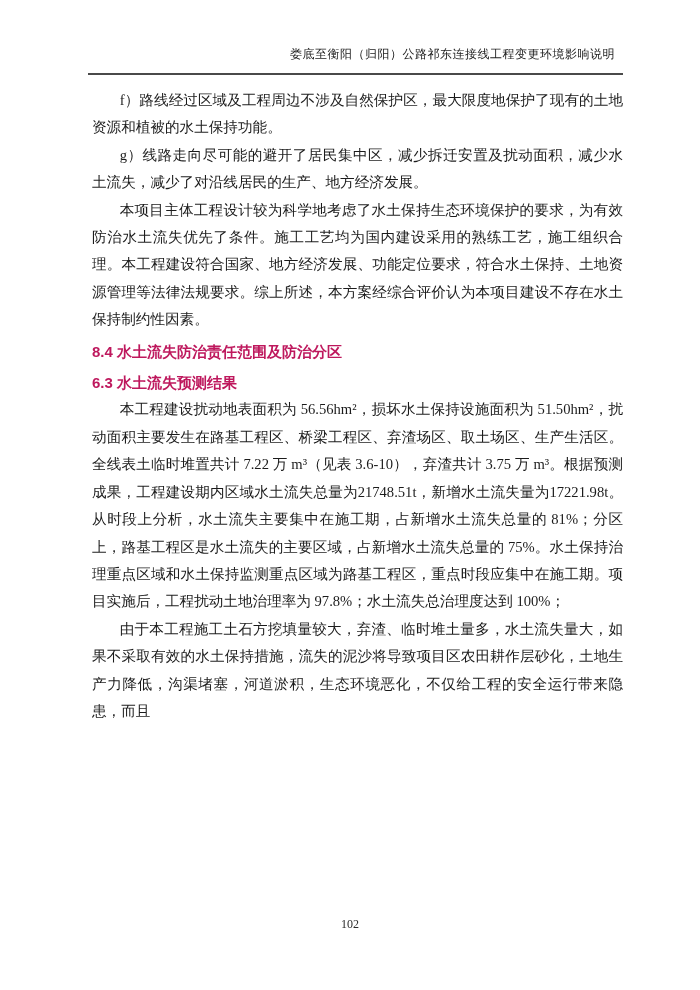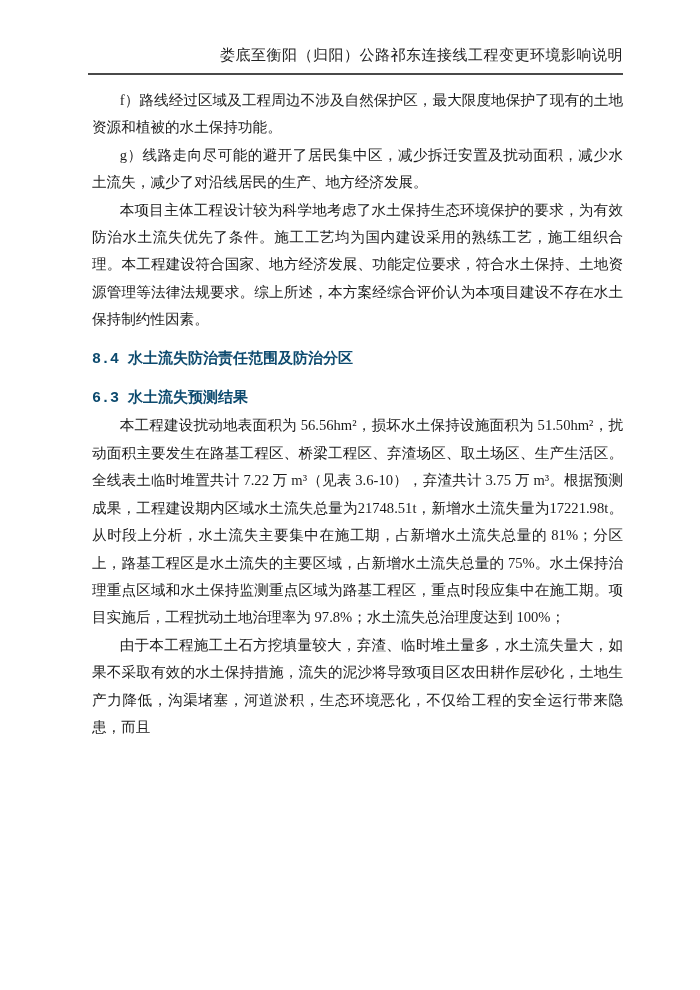--- a/index.html
+++ b/index.html
@@ -12,22 +12,22 @@
     width: 700px;
     height: 990px;
     background: #ffffff;
     font-family: "Liberation Serif", "DejaVu Serif", serif;
     color: #1b1b1b;
     overflow: hidden;
   }
   .header-title {
     position: absolute;
     top: 46px;
-    right: 77px;
-    font-size: 15px;
+    right: 85px;
+    font-size: 12px;
     letter-spacing: 0.5px;
     color: #222222;
     white-space: nowrap;
   }
   .header-rule {
     position: absolute;
     top: 73px;
     left: 88px;
     width: 535px;
     height: 0;
@@ -42,27 +42,27 @@
   .para {
     margin: 0;
     font-size: 14.6px;
     line-height: 27.4px;
     text-align: justify;
     text-align-last: left;
     text-indent: 1.9em;
     word-break: break-all;
   }
   .heading {
-    margin: 12px 0 0 0;
-    font-family: Liberation Mono, monospace;
+    margin: 4px 0 0 0;
+    font-family: Liberation Sans, sans-serif;
     font-weight: 600;
     font-size: 15px;
     line-height: 27.4px;
     text-indent: 0;
-    color: #0c4a6e;
+    color: #be185d;
   }
   .footer {
     position: absolute;
     top: 917px;
     left: 0;
     width: 100%;
     text-align: center;
     font-size: 12px;
     color: #2a2a2a;
   }
@@ -80,14 +80,17 @@
     <p class="para">g）线路走向尽可能的避开了居民集中区，减少拆迁安置及扰动面积，减少水土流失，减少了对沿线居民的生产、地方经济发展。</p>
     <p class="para">本项目主体工程设计较为科学地考虑了水土保持生态环境保护的要求，为有效防治水土流失优先了条件。施工工艺均为国内建设采用的熟练工艺，施工组织合理。本工程建设符合国家、地方经济发展、功能定位要求，符合水土保持、土地资源管理等法律法规要求。综上所述，本方案经综合评价认为本项目建设不存在水土保持制约性因素。</p>
 
     <h2 class="heading">8.4 水土流失防治责任范围及防治分区</h2>
 
     <h2 class="heading">6.3 水土流失预测结果</h2>
     <p class="para">本工程建设扰动地表面积为 56.56hm²，损坏水土保持设施面积为 51.50hm²，扰动面积主要发生在路基工程区、桥梁工程区、弃渣场区、取土场区、生产生活区。全线表土临时堆置共计 7.22 万 m³（见表 3.6-10），弃渣共计 3.75 万 m³。根据预测成果，工程建设期内区域水土流失总量为21748.51t，新增水土流失量为17221.98t。从时段上分析，水土流失主要集中在施工期，占新增水土流失总量的 81%；分区上，路基工程区是水土流失的主要区域，占新增水土流失总量的 75%。水土保持治理重点区域和水土保持监测重点区域为路基工程区，重点时段应集中在施工期。项目实施后，工程扰动土地治理率为 97.8%；水土流失总治理度达到 100%；</p>
     <p class="para">由于本工程施工土石方挖填量较大，弃渣、临时堆土量多，水土流失量大，如果不采取有效的水土保持措施，流失的泥沙将导致项目区农田耕作层砂化，土地生产力降低，沟渠堵塞，河道淤积，生态环境恶化，不仅给工程的安全运行带来隐患，而且</p>
   </div>
 
+  <div class="footer">
+    <span>102</span>
+  </div>
 
 </div>
 
 </body></html>

